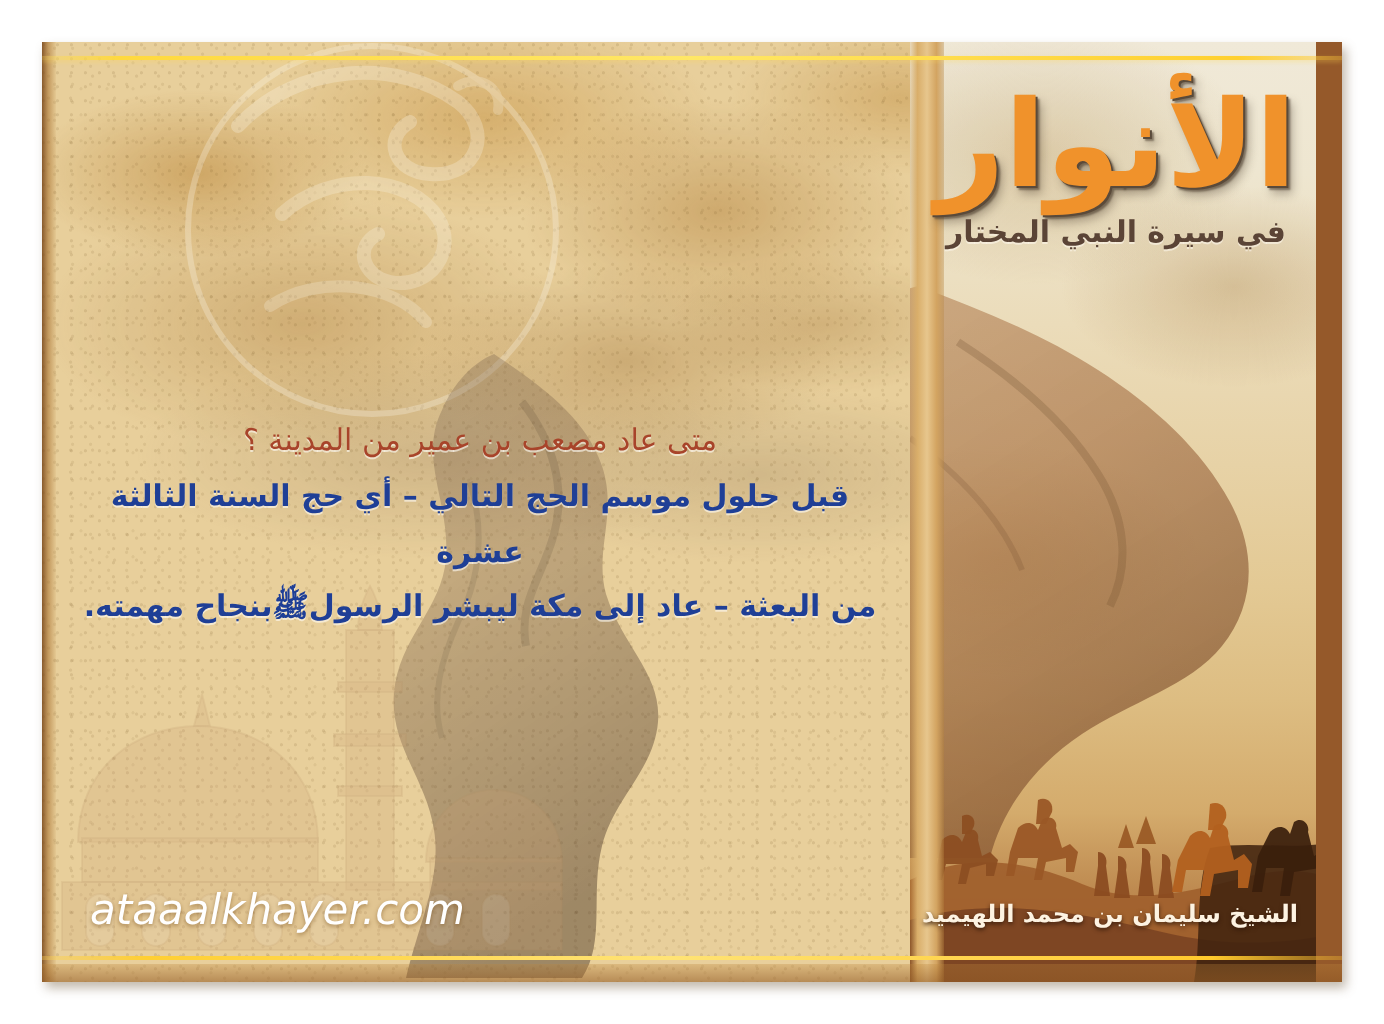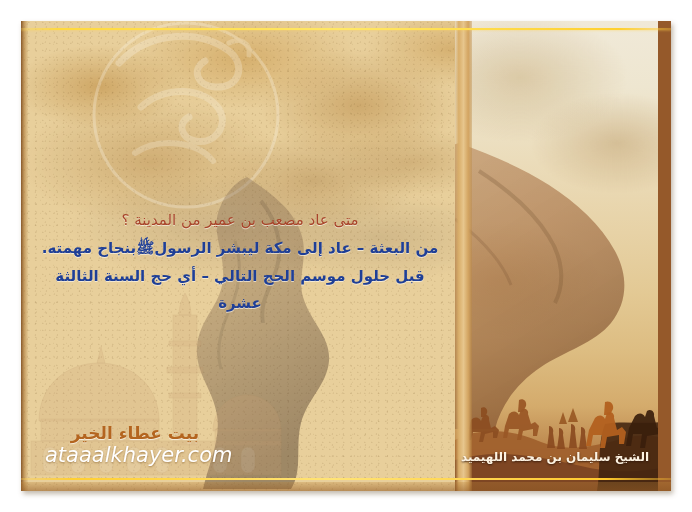--- a/index.html
+++ b/index.html
@@ -482,29 +482,32 @@
             <path d="M180 30 C184 26, 188 27, 190 31 L192 25 C196 22, 200 26, 199 30 L202 42 L208 39 L212 44
                      L210 58 L205 58 L205 48 L192 50 L190 62 L185 62 L187 48 L178 48 L176 60 L171 60 L174 42 Z"></path>
           </g>
         </svg>
       </div>
 
       <div class="panel-left-strip"></div>
       <div class="panel-edge-dark-in"></div>
     </div>
 
+    <div class="title-block">
+      <div class="title-main">الأنوار</div>
+      <div class="title-sub">في سيرة النبي المختار</div>
+    </div>
 
     <div class="text-block">
       <div class="q-line">متى عاد مصعب بن عمير من المدينة ؟</div>
+      <div class="a-line">قبل حلول موسم الحج التالي – أي حج السنة الثالثة عشرة</div>
       <div class="a-line"><span>من البعثة – عاد إلى مكة ليبشر الرسول</span><span class="sallam">ﷺ</span><span>بنجاح مهمته.</span></div>
-      <div class="a-line">قبل حلول موسم الحج التالي – أي حج السنة الثالثة عشرة</div>
     </div>
 
     <div class="watermark">
-      <div class="wm-ar">بيت عطاء الخير</div>
       <div class="wm-url">ataaalkhayer.com</div>
     </div>
 
     <div class="author">الشيخ سليمان بن محمد اللهيميد</div>
 
     <div class="rule-top"></div>
     <div class="rule-bottom"></div>
     <div class="canvas-left-edge"></div>
     <div class="canvas-bottom-edge"></div>
 

